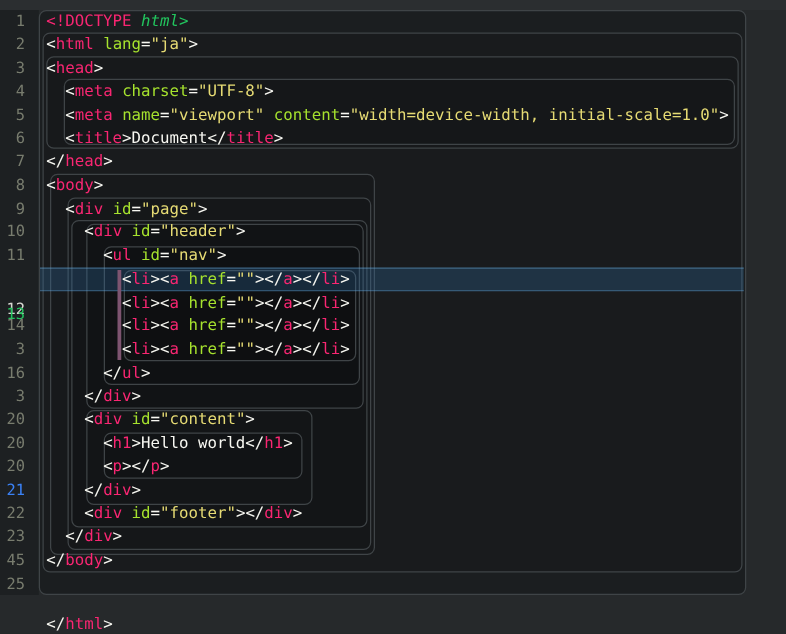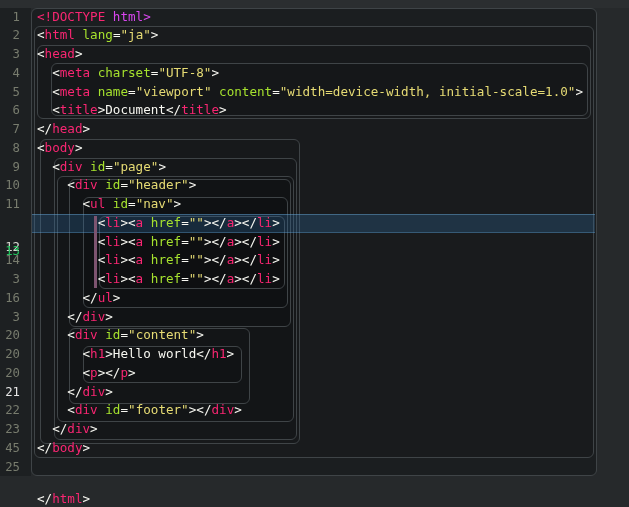--- a/index.html
+++ b/index.html
@@ -83,28 +83,28 @@
       <div class="line-num" style="top: 195px; color: rgb(120, 124, 110);">11</div>
       <div class="line-num" style="top: 213.75px; color: rgb(216, 216, 210); margin-top: 24px;">12</div>
       <div class="line-num" style="top: 242px; color: #22c55e;">13</div>
       <div class="line-num" style="top: 251.25px; color: rgb(120, 124, 110); text-align: right;">14</div>
       <div class="line-num" style="top: 270px; color: rgb(120, 124, 110);">3</div>
       <div class="line-num" style="top: 288.75px; color: rgb(120, 124, 110);">16</div>
       <div class="line-num" style="top: 307.5px; color: rgb(120, 124, 110);">3</div>
       <div class="line-num" style="top: 326.25px; color: rgb(120, 124, 110);">20</div>
       <div class="line-num" style="top: 345px; color: rgb(120, 124, 110);">20</div>
       <div class="line-num" style="top: 363.75px; color: rgb(120, 124, 110);">20</div>
-      <div class="line-num" style="top: 382.5px; color: #e5e5e5;">21</div>
+      <div class="line-num" style="top: 382.5px; color: #3b82f6;">21</div>
       <div class="line-num" style="top: 401.25px; color: rgb(120, 124, 110);">22</div>
       <div class="line-num" style="top: 420px; color: rgb(120, 124, 110);">23</div>
       <div class="line-num" style="top: 438.75px; color: rgb(120, 124, 110);">45</div>
       <div class="line-num" style="top: 457.5px; color: rgb(120, 124, 110);">25</div>
     </div>
   <div id="code-layer">
-      <div class="code-line" style="top: 7.5px;"><span style="color: rgb(249, 38, 114);">&lt;!DOCTYPE</span><span style="color: #d946ef;"> html&gt;</span></div>
+      <div class="code-line" style="top: 7.5px;"><span style="color: rgb(249, 38, 114);">&lt;!DOCTYPE</span><span style="color: #22c55e; font-style: italic;"> html&gt;</span></div>
       <div class="code-line" style="top: 26.25px;"><span style="color: rgb(248, 248, 242);">&lt;</span><span style="color: rgb(249, 38, 114);">html</span><span style="color: rgb(248, 248, 242);"> </span><span style="color: rgb(166, 226, 46);">lang</span><span style="color: rgb(248, 248, 242);">=</span><span style="color: rgb(230, 219, 116);">"ja"</span><span style="color: rgb(248, 248, 242);">&gt;</span></div>
       <div class="code-line" style="top: 45px;"><span style="color: rgb(248, 248, 242);">&lt;</span><span style="color: rgb(249, 38, 114);">head</span><span style="color: rgb(248, 248, 242);">&gt;</span></div>
       <div class="code-line" style="top: 63.75px;">  <span style="color: rgb(248, 248, 242);">&lt;</span><span style="color: rgb(249, 38, 114);">meta</span><span style="color: rgb(248, 248, 242);"> </span><span style="color: rgb(166, 226, 46);">charset</span><span style="color: rgb(248, 248, 242);">=</span><span style="color: rgb(230, 219, 116);">"UTF-8"</span><span style="color: rgb(248, 248, 242);">&gt;</span></div>
       <div class="code-line" style="top: 82.5px;">  <span style="color: rgb(248, 248, 242);">&lt;</span><span style="color: rgb(249, 38, 114);">meta</span><span style="color: rgb(248, 248, 242);"> </span><span style="color: rgb(166, 226, 46);">name</span><span style="color: rgb(248, 248, 242);">=</span><span style="color: rgb(230, 219, 116);">"viewport"</span><span style="color: rgb(248, 248, 242);"> </span><span style="color: rgb(166, 226, 46);">content</span><span style="color: rgb(248, 248, 242);">=</span><span style="color: rgb(230, 219, 116);">"width=device-width, initial-scale=1.0"</span><span style="color: rgb(248, 248, 242);">&gt;</span></div>
       <div class="code-line" style="top: 101.25px;">  <span style="color: rgb(248, 248, 242);">&lt;</span><span style="color: rgb(249, 38, 114);">title</span><span style="color: rgb(248, 248, 242);">&gt;</span><span style="color: rgb(248, 248, 242);">Document</span><span style="color: rgb(248, 248, 242);">&lt;/</span><span style="color: rgb(249, 38, 114);">title</span><span style="color: rgb(248, 248, 242);">&gt;</span></div>
       <div class="code-line" style="top: 120px;"><span style="color: rgb(248, 248, 242);">&lt;/</span><span style="color: rgb(249, 38, 114);">head</span><span style="color: rgb(248, 248, 242);">&gt;</span></div>
       <div class="code-line" style="top: 138.75px;"><span style="color: rgb(248, 248, 242);">&lt;</span><span style="color: rgb(249, 38, 114);">body</span><span style="color: rgb(248, 248, 242);">&gt;</span></div>
       <div class="code-line" style="top: 157.5px;">  <span style="color: rgb(248, 248, 242);">&lt;</span><span style="color: rgb(249, 38, 114);">div</span><span style="color: rgb(248, 248, 242);"> </span><span style="color: rgb(166, 226, 46);">id</span><span style="color: rgb(248, 248, 242);">=</span><span style="color: rgb(230, 219, 116);">"page"</span><span style="color: rgb(248, 248, 242);">&gt;</span></div>
       <div class="code-line" style="top: 176.25px;">    <span style="color: rgb(248, 248, 242);">&lt;</span><span style="color: rgb(249, 38, 114);">div</span><span style="color: rgb(248, 248, 242);"> </span><span style="color: rgb(166, 226, 46);">id</span><span style="color: rgb(248, 248, 242);">=</span><span style="color: rgb(230, 219, 116);">"header"</span><span style="color: rgb(248, 248, 242);">&gt;</span></div>
       <div class="code-line" style="top: 195px;">      <span style="color: rgb(248, 248, 242);">&lt;</span><span style="color: rgb(249, 38, 114);">ul</span><span style="color: rgb(248, 248, 242);"> </span><span style="color: rgb(166, 226, 46);">id</span><span style="color: rgb(248, 248, 242);">=</span><span style="color: rgb(230, 219, 116);">"nav"</span><span style="color: rgb(248, 248, 242);">&gt;</span></div>

